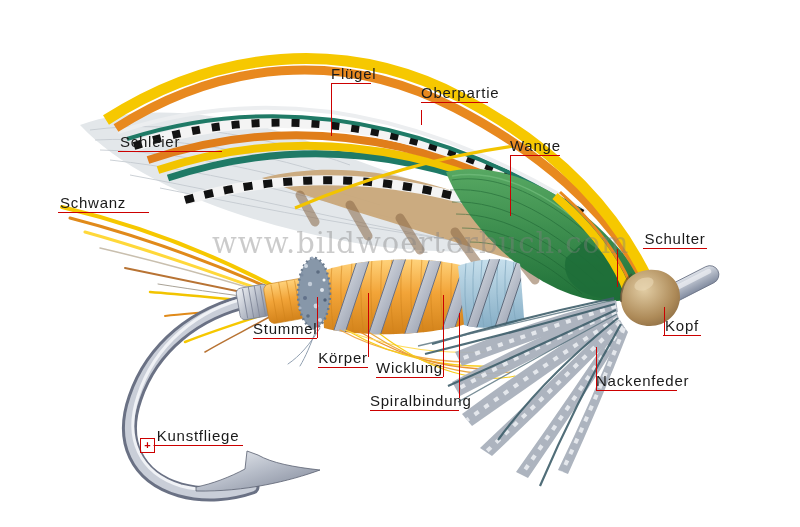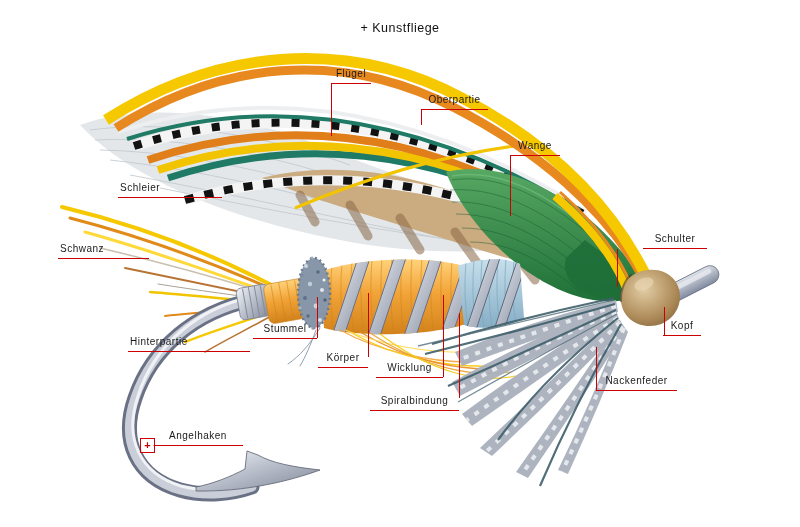--- a/index.html
+++ b/index.html
@@ -3,23 +3,23 @@
 <meta charset="utf-8">
 <style>
   html,body{margin:0;padding:0;background:#fff;}
   .stage{position:relative;width:800px;height:527px;background:#fff;overflow:hidden;
          font-family:"Liberation Sans","DejaVu Sans",sans-serif;}
   .artwork{position:absolute;left:0;top:0;}
   .title{position:absolute;left:0;top:21px;width:100%;text-align:center;
          font-size:12.5px;color:#111;letter-spacing:.04em;}
   .wm{position:absolute;left:212px;top:226px;font-family:"DejaVu Serif","Liberation Serif",serif;
       font-size:29px;color:#808080;opacity:.40;letter-spacing:1px;white-space:nowrap;pointer-events:none;}
-  .lbl{position:absolute;font-size:10px;line-height:12px;letter-spacing:.05em;color:#1a1a1a;
+  .lbl{position:absolute;font-size:15px;line-height:12px;letter-spacing:.05em;color:#1a1a1a;
        border-bottom:1px solid #c00;padding-bottom:3px;text-align:center;white-space:nowrap;cursor:pointer;}
-  .la{text-align:left;padding-left:2px;margin-top:46px;}
+  .la{text-align:left;padding-left:2px;}
   .vline{position:absolute;width:1px;background:#c00;}
   .marker{position:absolute;left:140px;top:438px;width:13px;height:13px;border:1px solid #c00;
           background:rgba(255,255,255,.55);color:#c00;font-size:11px;line-height:12px;
           text-align:center;font-weight:bold;cursor:pointer;}
 </style>
 </head>
 <body>
 
 <div class="stage">
 
@@ -267,44 +267,43 @@
       <rect x="-2" y="-6" width="52" height="5" rx="2.5" fill="#eef0f4" opacity=".7"></rect>
     </g>
 
     <g>
       <path d="M621,302 C618,286 630,272 648,270 C668,268 681,282 680,298 C679,314 666,326 650,326 C634,326 623,316 621,302 Z" fill="url(#gHead)"></path>
       <ellipse cx="644" cy="284" rx="10" ry="6" fill="#e8d6b2" opacity=".65" transform="rotate(-20 644 284)"></ellipse>
       <path d="M621,302 C620,292 624,280 632,274" fill="none" stroke="#4a3a26" stroke-width="2" opacity=".55"></path>
     </g>
   </svg>
 
-
-  <div class="title">+ Kunstfliege</div>
+  <div class="wm">www.bildwoerterbuch.com</div>
+
 
   <div class="vline" style="left:331px;top:84px;height:52px;"></div>
   <div class="vline" style="left:421px;top:110px;height:15px;"></div>
   <div class="vline" style="left:510px;top:156px;height:60px;"></div>
   <div class="vline" style="left:617px;top:249px;height:38px;"></div>
   <div class="vline" style="left:664px;top:307px;height:28px;"></div>
   <div class="vline" style="left:317px;top:297px;height:41px;"></div>
   <div class="vline" style="left:368px;top:293px;height:64px;"></div>
   <div class="vline" style="left:443px;top:295px;height:82px;"></div>
   <div class="vline" style="left:459px;top:313px;height:85px;"></div>
   <div class="vline" style="left:596px;top:347px;height:43px;"></div>
 
   <div class="lbl" style="left:331px;top:68px;width:40px;"><span>Flügel</span></div>
-  <div class="lbl" style="left:421px;top:94px;width:67px;"><span>Oberpartie</span></div>
+  <div class="lbl" style="left:421px;top:87px;width:67px;"><span>Oberpartie</span></div>
   <div class="lbl la" style="left:118px;top:136px;width:102px;"><span>Schleier</span></div>
   <div class="lbl" style="left:510px;top:140px;width:50px;"><span>Wange</span></div>
   <div class="lbl la" style="left:58px;top:197px;width:89px;"><span>Schwanz</span></div>
   <div class="lbl" style="left:617px;top:233px;width:64px;margin-left:26px;"><span>Schulter</span></div>
-  <div class="lbl la" style="left:128px;top:290px;width:120px;"><span>Hinterpartie</span></div>
   <div class="lbl" style="left:663px;top:320px;width:38px;text-align:center;"><span>Kopf</span></div>
   <div class="lbl" style="left:253px;top:323px;width:64px;"><span>Stummel</span></div>
   <div class="lbl" style="left:318px;top:352px;width:50px;"><span>Körper</span></div>
   <div class="lbl" style="left:376px;top:362px;width:67px;"><span>Wicklung</span></div>
   <div class="lbl" style="left:370px;top:395px;width:89px;"><span>Spiralbindung</span></div>
   <div class="lbl" style="left:596px;top:375px;width:81px;"><span>Nackenfeder</span></div>
-  <div class="lbl" style="left:153px;top:430px;width:90px;"><span>Angelhaken</span></div>
+  <div class="lbl" style="left:153px;top:430px;width:90px;"><span>Kunstfliege</span></div>
 
   <div class="marker">+</div>
 
 </div>
 
 </body></html>

